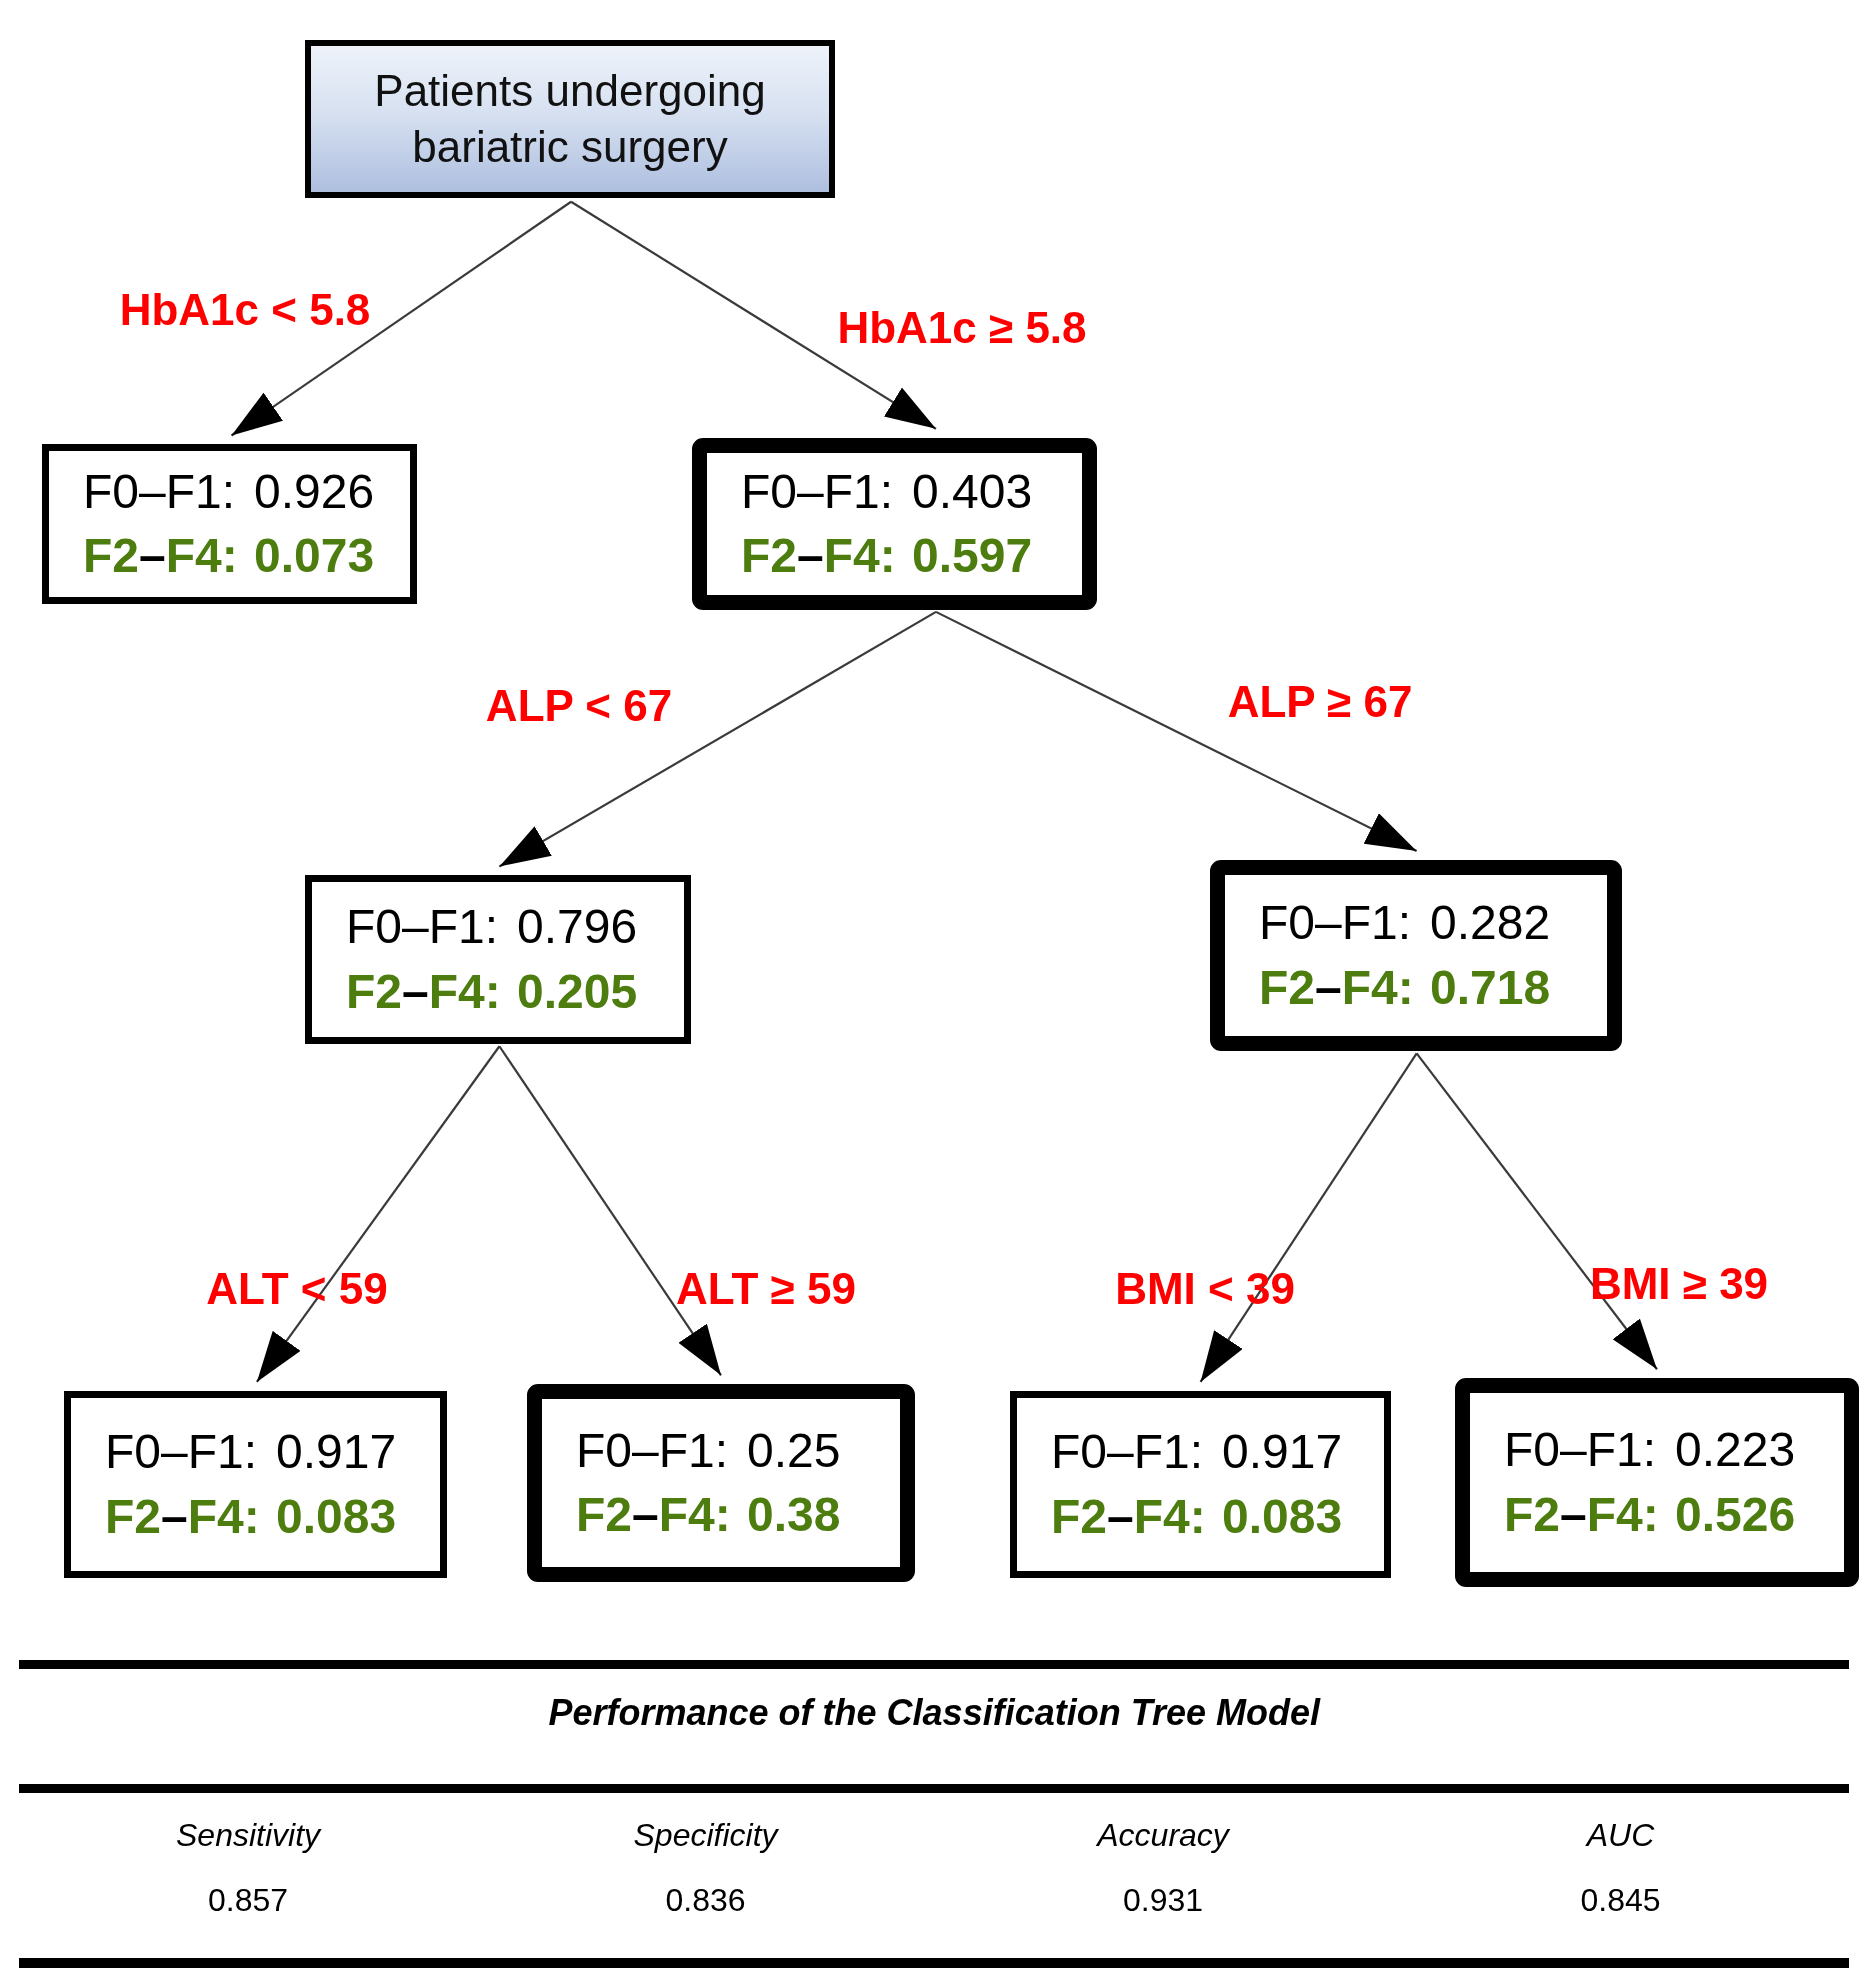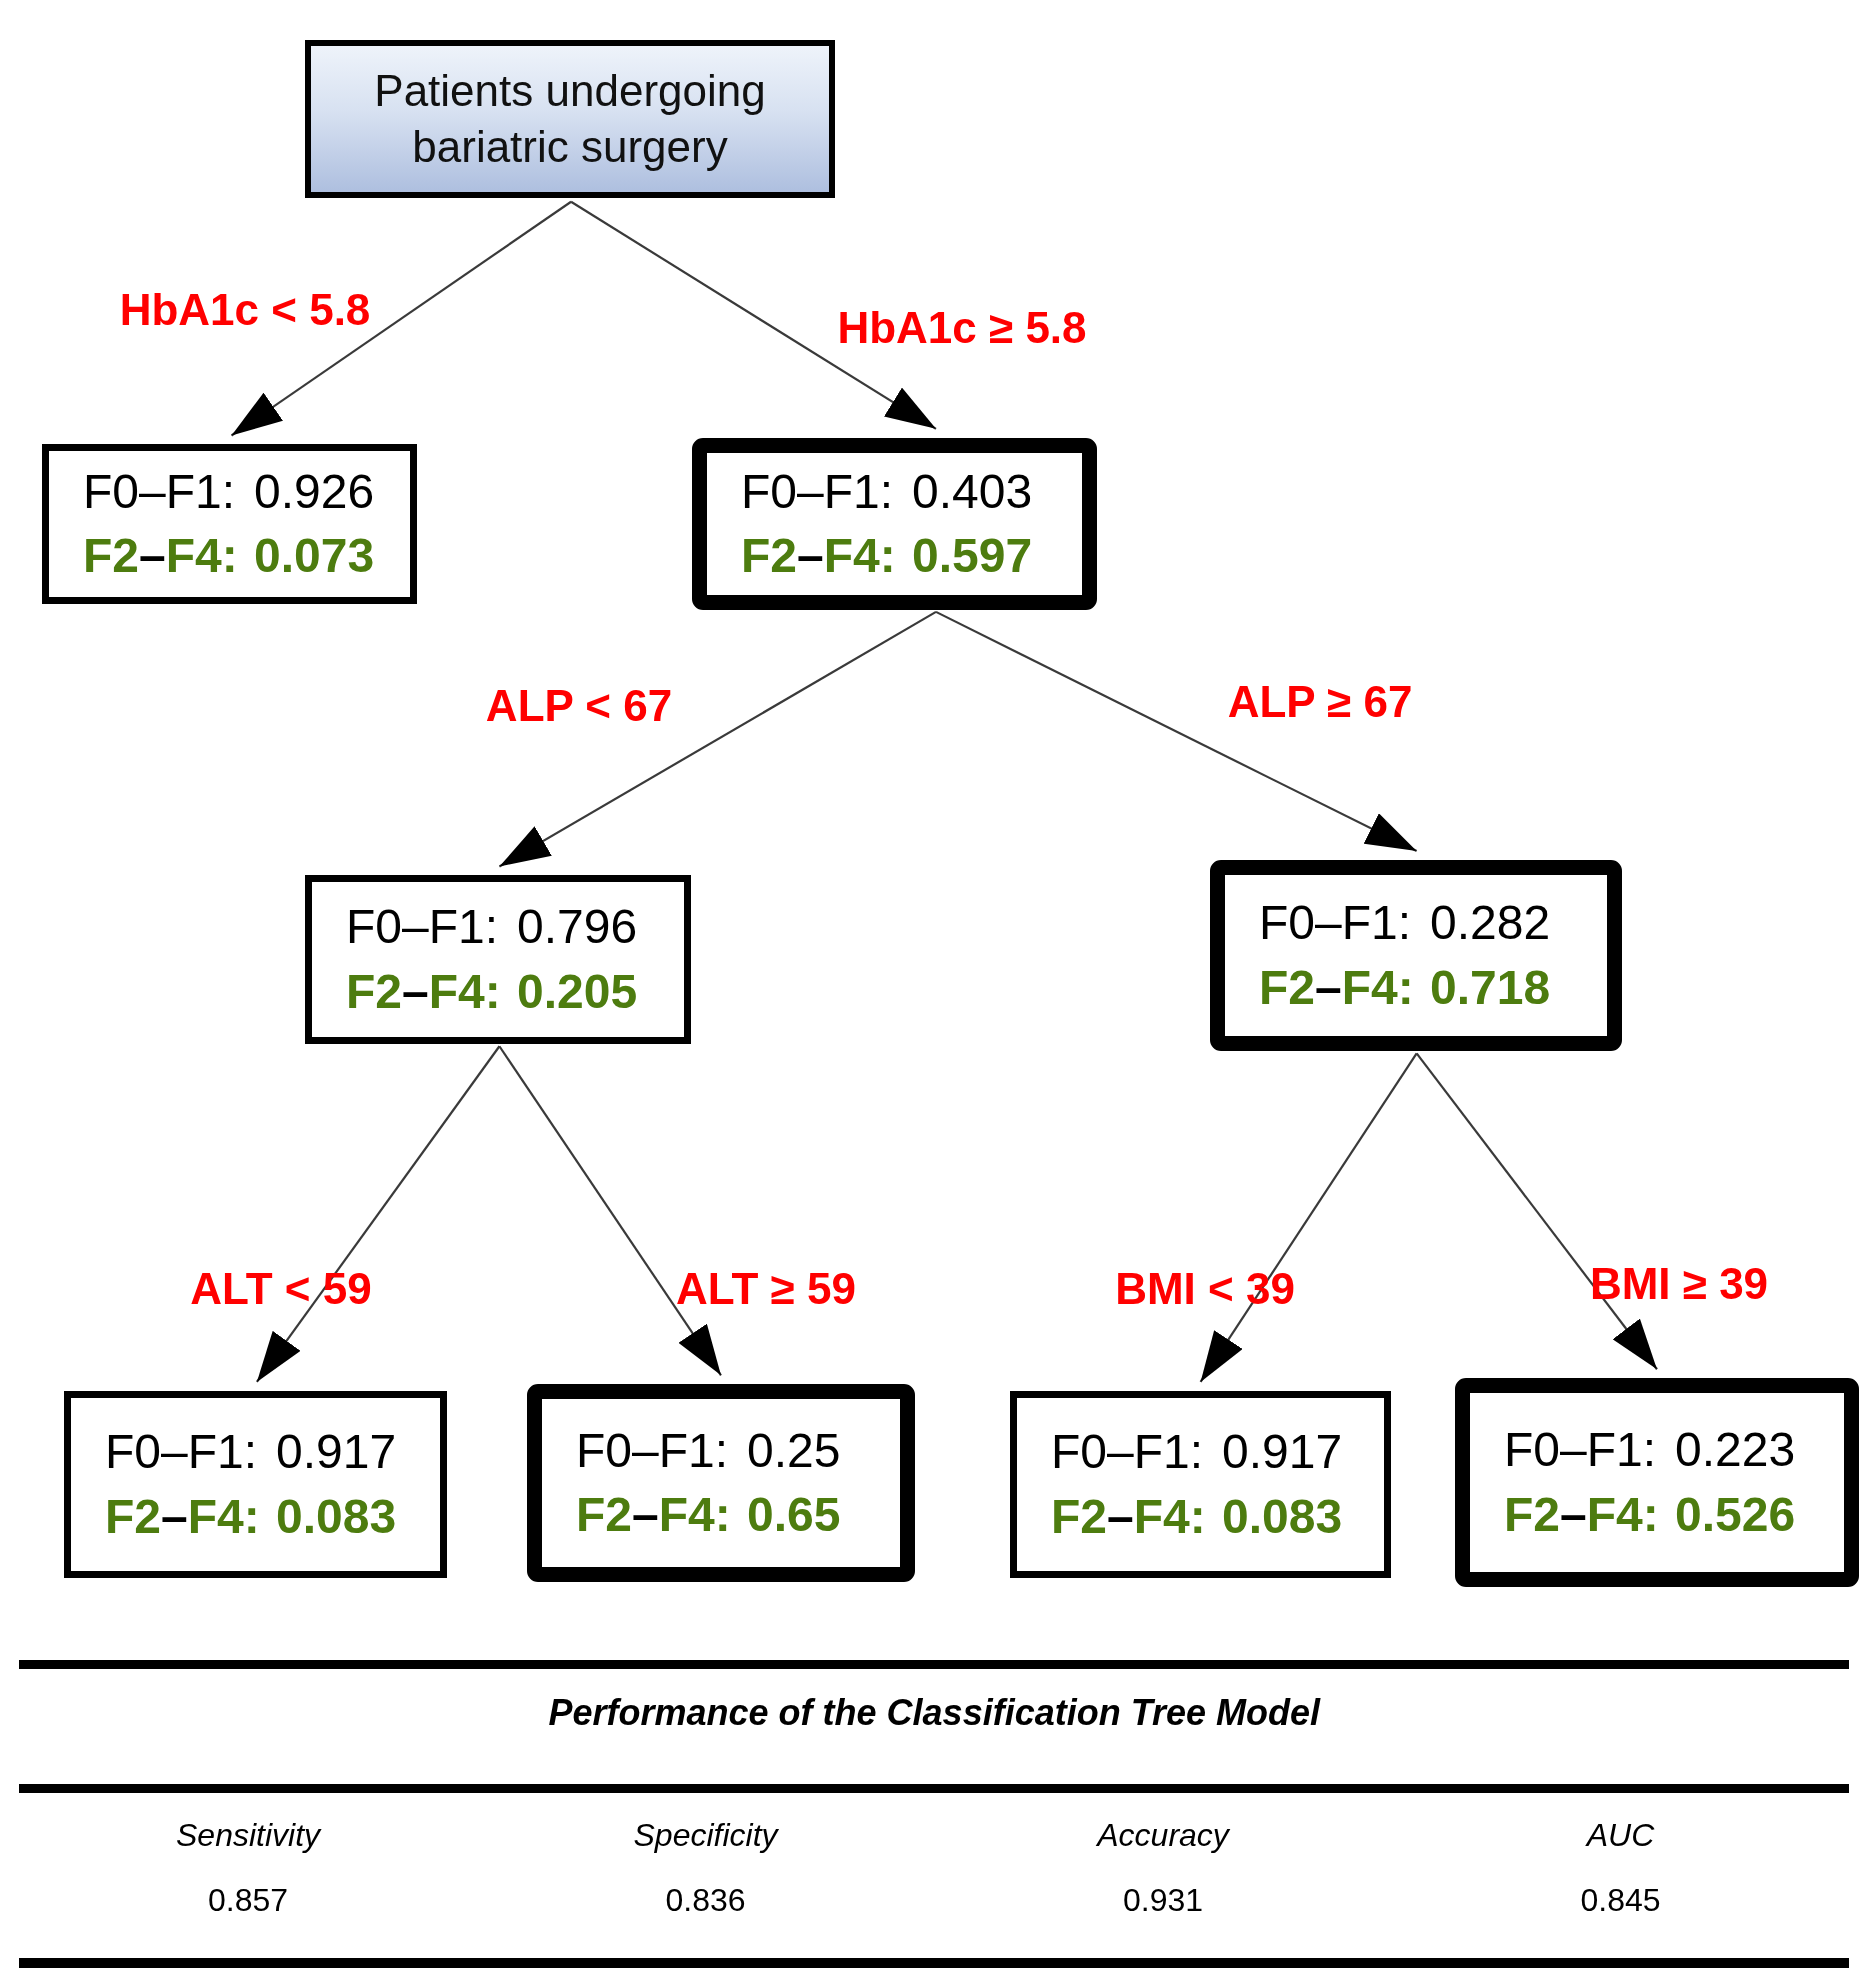--- a/index.html
+++ b/index.html
@@ -80,21 +80,21 @@
 
   <div class="root-node">
     <div>Patients undergoing</div>
     <div>bariatric surgery</div>
   </div>
 
   <div class="blabel" style="left:245px;top:288px;">HbA1c &lt; 5.8</div>
   <div class="blabel" style="left:962px;top:306px;">HbA1c ≥ 5.8</div>
   <div class="blabel" style="left:579px;top:684px;">ALP &lt; 67</div>
   <div class="blabel" style="left:1320px;top:680px;">ALP ≥ 67</div>
-  <div class="blabel" style="left:281px;top:1267px;">ALT &lt; 59</div>
+  <div class="blabel" style="left:297px;top:1267px;">ALT &lt; 59</div>
   <div class="blabel" style="left:766px;top:1267px;">ALT ≥ 59</div>
   <div class="blabel" style="left:1205px;top:1267px;">BMI &lt; 39</div>
   <div class="blabel" style="left:1679px;top:1262px;">BMI ≥ 39</div>
 
   <div class="nbox thin" style="left:42px;top:444px;width:375px;height:160px;">
     <div class="nrow">
       <span class="nlabel">F0–F1:</span><span>0.926</span>
     </div>
     <div class="nrow">
       <span class="nlabel"><span class="blue">F2</span><span class="blackdash">–</span><span class="blue">F4:</span></span><span class="blue">0.073</span>
@@ -135,21 +135,21 @@
     <div class="nrow">
       <span class="nlabel"><span class="blue">F2</span><span class="blackdash">–</span><span class="blue">F4:</span></span><span class="blue">0.083</span>
     </div>
   </div>
 
   <div class="nbox thick" style="left:527px;top:1384px;width:388px;height:198px;">
     <div class="nrow">
       <span class="nlabel">F0–F1:</span><span>0.25</span>
     </div>
     <div class="nrow">
-      <span class="nlabel"><span class="blue">F2</span><span class="blackdash">–</span><span class="blue">F4:</span></span><span class="blue">0.65</span>
+      <span class="nlabel"><span class="blue">F2</span><span class="blackdash">–</span><span class="blue">F4:</span></span><span class="blue">0.38</span>
     </div>
   </div>
 
   <div class="nbox thin" style="left:1010px;top:1391px;width:381px;height:187px;">
     <div class="nrow">
       <span class="nlabel">F0–F1:</span><span>0.917</span>
     </div>
     <div class="nrow">
       <span class="nlabel"><span class="blue">F2</span><span class="blackdash">–</span><span class="blue">F4:</span></span><span class="blue">0.083</span>
     </div>

